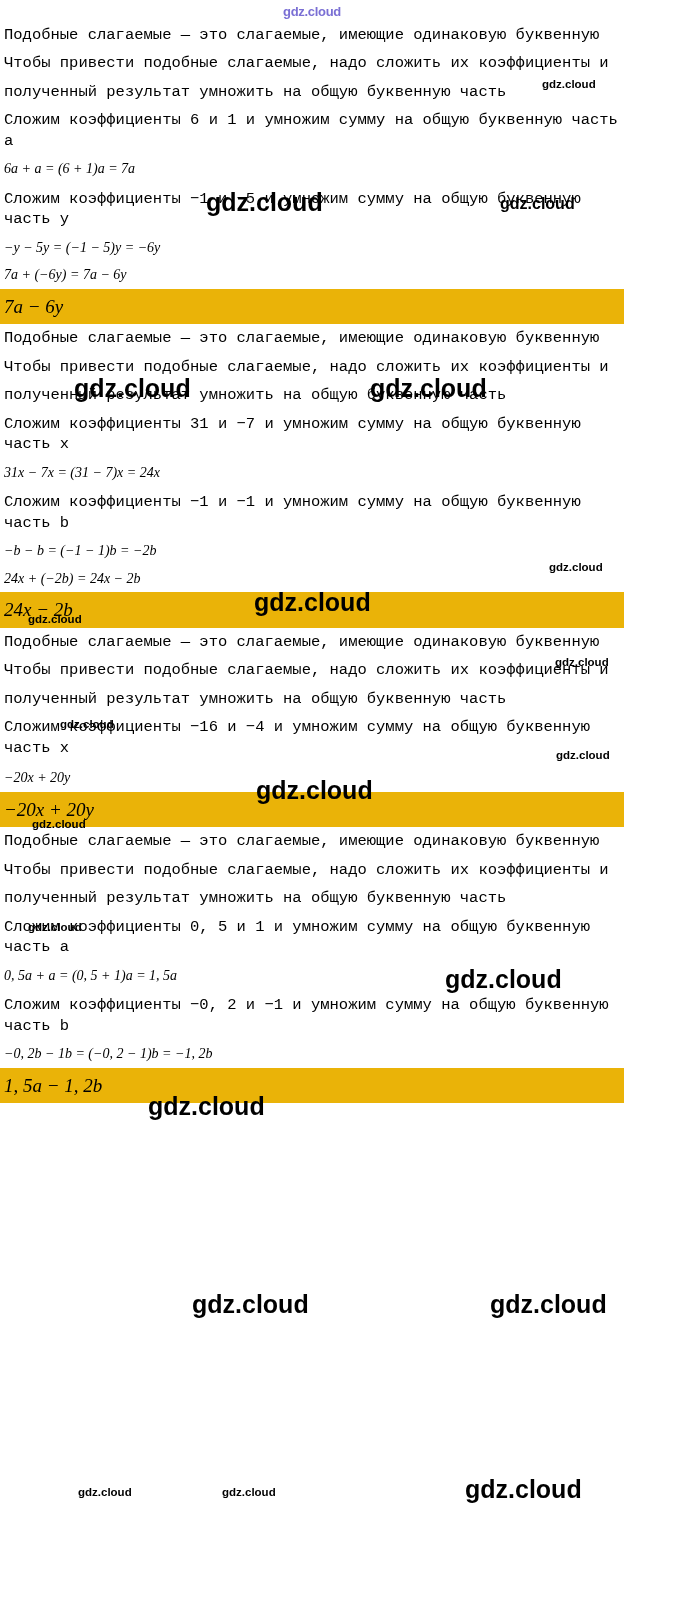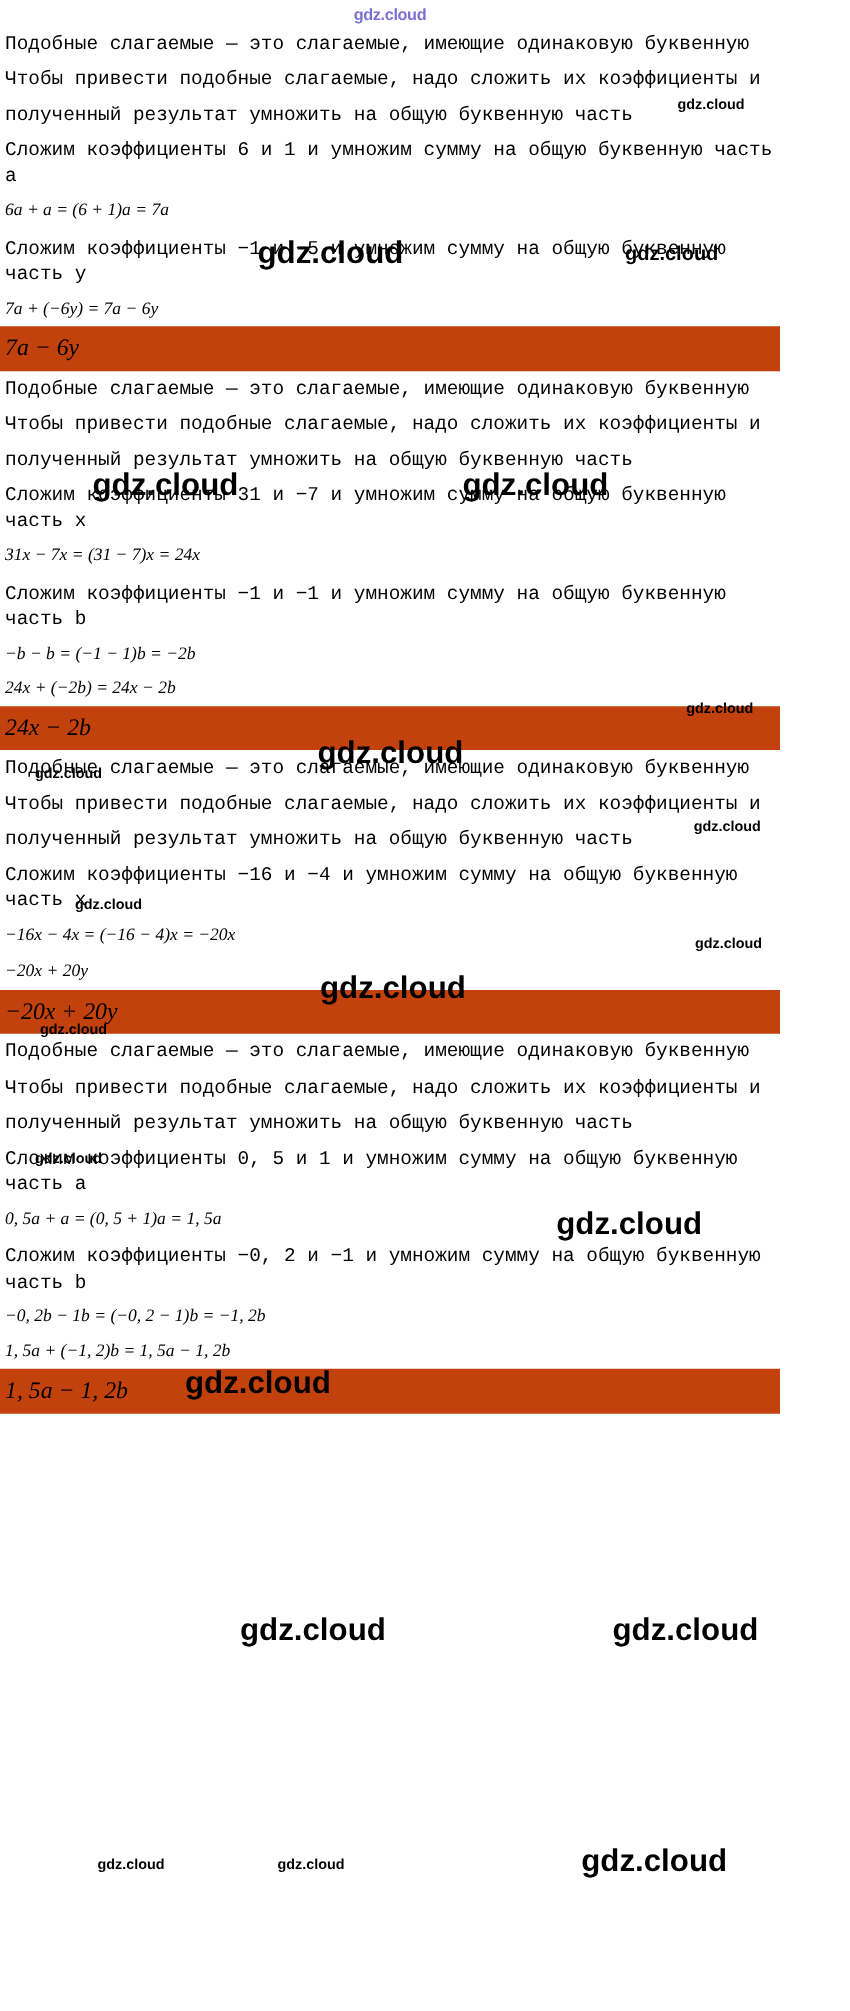--- a/index.html
+++ b/index.html
@@ -40,21 +40,21 @@
     font-size: 15.5px;
   }
   .mathline {
     font-family: "Liberation Serif", serif;
     font-style: italic;
     font-size: 14px;
     padding: 5px 4px 5px 4px;
     line-height: 1.25;
   }
   .answer {
-    background: #c2410c;
+    background: #eab308;
     font-family: "Liberation Serif", serif;
     font-style: italic;
     font-size: 19px;
     padding: 6px 4px 6px 4px;
     line-height: 1.25;
   }
   .sep {
     height: 2px;
   }
   .wm {
@@ -78,20 +78,21 @@
   <div class="top-logo">gdz.cloud</div>
 
   <div class="block">
     <div class="line txt">Подобные слагаемые — это слагаемые, имеющие одинаковую буквенную</div>
     <div class="line txt">Чтобы привести подобные слагаемые, надо сложить их коэффициенты и</div>
     <div class="line txt">полученный результат умножить на общую буквенную часть</div>
     <div class="line txt">Сложим коэффициенты 6 и 1 и умножим сумму на общую буквенную часть a</div>
     <div class="mathline">6a + a = (6 + 1)a = 7a</div>
     <div class="sep"></div>
     <div class="line txt">Сложим коэффициенты −1 и −5 и умножим сумму на общую буквенную часть y</div>
+    <div class="mathline">−y − 5y = (−1 − 5)y = −6y</div>
     <div class="mathline">7a + (−6y) = 7a − 6y</div>
     <div class="answer">7a − 6y</div>
   </div>
 
   <div class="block">
     <div class="line txt">Подобные слагаемые — это слагаемые, имеющие одинаковую буквенную</div>
     <div class="line txt">Чтобы привести подобные слагаемые, надо сложить их коэффициенты и</div>
     <div class="line txt">полученный результат умножить на общую буквенную часть</div>
     <div class="line txt">Сложим коэффициенты 31 и −7 и умножим сумму на общую буквенную часть x</div>
     <div class="mathline">31x − 7x = (31 − 7)x = 24x</div>
@@ -100,36 +101,34 @@
     <div class="mathline">−b − b = (−1 − 1)b = −2b</div>
     <div class="mathline">24x + (−2b) = 24x − 2b</div>
     <div class="answer">24x − 2b</div>
   </div>
 
   <div class="block">
     <div class="line txt">Подобные слагаемые — это слагаемые, имеющие одинаковую буквенную</div>
     <div class="line txt">Чтобы привести подобные слагаемые, надо сложить их коэффициенты и</div>
     <div class="line txt">полученный результат умножить на общую буквенную часть</div>
     <div class="line txt">Сложим коэффициенты −16 и −4 и умножим сумму на общую буквенную часть x</div>
-    <div class="mathline">−16x − 4x = (−16 − 4)x = −20x</div>
     <div class="sep"></div>
     <div class="mathline">−20x + 20y</div>
     <div class="answer">−20x + 20y</div>
   </div>
 
   <div class="block">
     <div class="line txt">Подобные слагаемые — это слагаемые, имеющие одинаковую буквенную</div>
     <div class="line txt">Чтобы привести подобные слагаемые, надо сложить их коэффициенты и</div>
     <div class="line txt">полученный результат умножить на общую буквенную часть</div>
     <div class="line txt">Сложим коэффициенты 0, 5 и 1 и умножим сумму на общую буквенную часть a</div>
     <div class="mathline">0, 5a + a = (0, 5 + 1)a = 1, 5a</div>
     <div class="sep"></div>
     <div class="line txt">Сложим коэффициенты −0, 2 и −1 и умножим сумму на общую буквенную часть b</div>
     <div class="mathline">−0, 2b − 1b = (−0, 2 − 1)b = −1, 2b</div>
-    <div class="mathline">1, 5a + (−1, 2)b = 1, 5a − 1, 2b</div>
     <div class="answer">1, 5a − 1, 2b</div>
   </div>
 
   <div id="wm-layer">
       <div class="wm wm-sm" style="left: 542px; top: 78px;">gdz.cloud</div>
       <div class="wm wm-lg" style="left: 206px; top: 188px;">gdz.cloud</div>
       <div class="wm wm-md" style="left: 500px; top: 195px;">gdz.cloud</div>
       <div class="wm wm-lg" style="left: 74px; top: 374px;">gdz.cloud</div>
       <div class="wm wm-lg" style="left: 370px; top: 374px;">gdz.cloud</div>
       <div class="wm wm-sm" style="left: 549px; top: 561px;">gdz.cloud</div>

